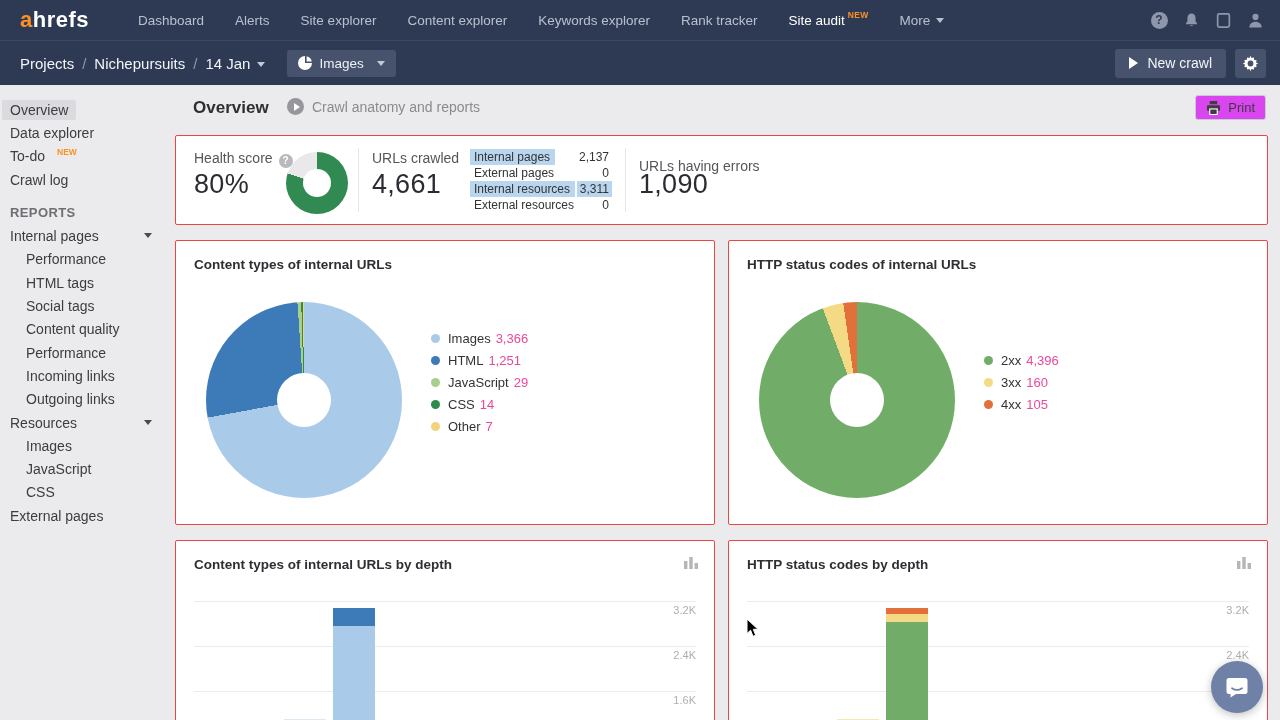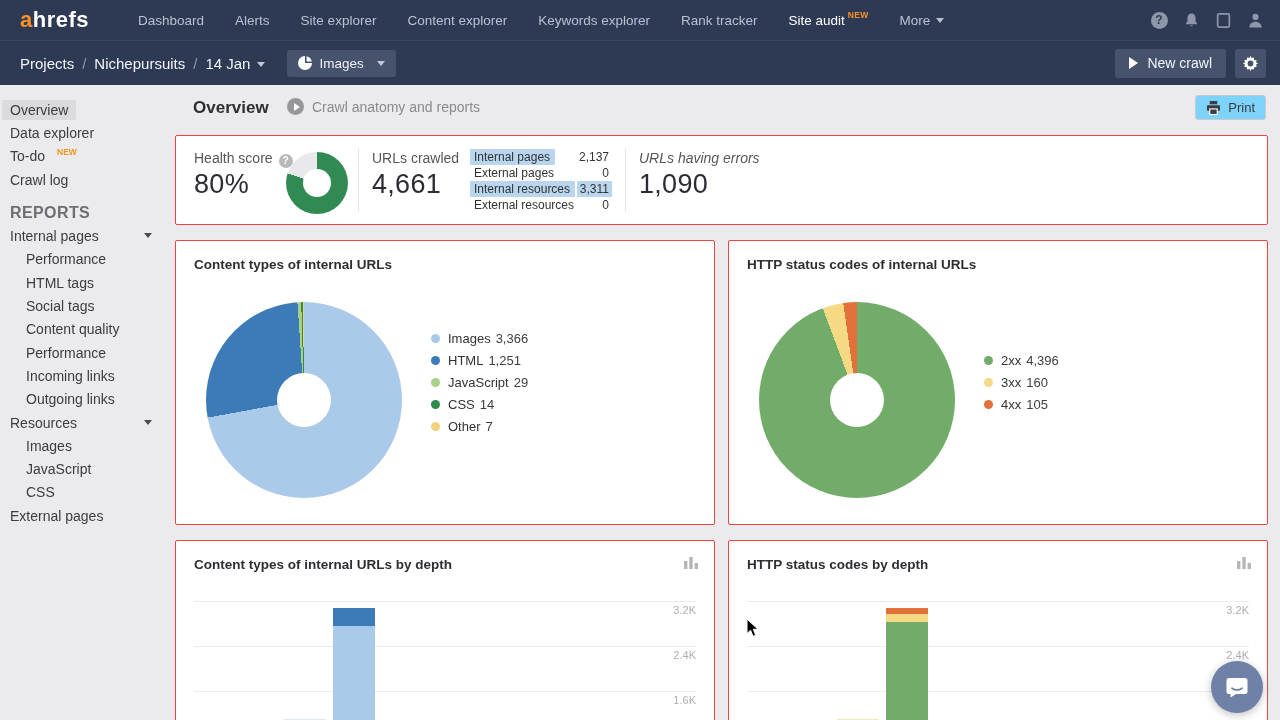--- a/index.html
+++ b/index.html
@@ -30,32 +30,32 @@
   .play-tri { width:0; height:0; border-top:6px solid transparent; border-bottom:6px solid transparent; border-left:9px solid #fff; }
   .gear-btn { width:31px; height:29px; background:#47536d; border-radius:3px; display:flex; align-items:center; justify-content:center; cursor:pointer; color:#fff; }
 
   
   .sidebar { position:absolute; left:0; top:85px; width:175px; bottom:0; padding-top:13px; }
   .side-item { height:23.3px; display:flex; align-items:center; padding-left:10px; font-size:14px; color:#3c3c41; cursor:pointer; position:relative; }
   .side-item.sub { padding-left:26px; }
   .side-item .pill { padding:2px 8px; margin-left:-8px; border-radius:2px; }
   .side-item.active .pill { background:#dbdbdf; }
   .side-caret { position:absolute; left:144px; top:9px; width:0; height:0; border-left:4px solid transparent; border-right:4px solid transparent; border-top:5px solid #4a4a4f; }
-  .side-header { height:23.3px; margin-top:10px; display:flex; align-items:center; padding-left:10px; font-size:16px; font-weight:bold; color:#6d6d73; letter-spacing:.4px; }
+  .side-header { height:23.3px; margin-top:10px; display:flex; align-items:center; padding-left:10px; font-size:13px; font-weight:bold; color:#6d6d73; letter-spacing:.4px; }
   .side-badge { color:#f7941d; font-size:8.5px; font-weight:bold; margin-left:4px; transform:translateY(-4px); }
 
   
   .main { position:absolute; left:175px; top:85px; right:0; bottom:0; }
   .page-header { position:relative; height:50px; }
   .page-title { position:absolute; left:18px; top:13px; font-size:17px; font-weight:bold; color:#2e2e33; }
   .subtitle-wrap { position:absolute; left:112px; top:13px; display:flex; align-items:center; gap:8px; cursor:pointer; }
   .play-circle { width:17px; height:17px; border-radius:50%; background:#96969b; display:flex; align-items:center; justify-content:center; }
   .play-circle i { display:block; width:0; height:0; border-top:4px solid transparent; border-bottom:4px solid transparent; border-left:6px solid #fff; margin-left:2px; }
   .subtitle { font-size:14px; color:#8a8a8f; }
-  .print-btn { position:absolute; right:14px; top:10px; height:25px; background:#7dd3fc; border:1px solid #c9c9cf; border-radius:3px; display:flex; align-items:center; gap:7px; padding:0 10px; font-size:13px; color:#3c3c41; cursor:pointer; }
+  .print-btn { position:absolute; right:14px; top:10px; height:25px; background:#d946ef; border:1px solid #c9c9cf; border-radius:3px; display:flex; align-items:center; gap:7px; padding:0 10px; font-size:13px; color:#3c3c41; cursor:pointer; }
 
   .card { position:absolute; background:#fff; border:1px solid #ef4444; border-radius:2px; }
   .stats-card { left:0; top:50px; width:1093px; height:90px; }
   .vdiv { position:absolute; top:12px; bottom:12px; width:1px; background:#e6e6ea; }
   .stat-label { position:absolute; font-size:14px; color:#55565b; white-space:nowrap; }
   .stat-value { position:absolute; font-size:27px; color:#2b2c31; letter-spacing:.3px; }
   .q-icon { display:inline-flex; width:14px; height:14px; border-radius:50%; background:#b8b8bd; color:#fff; font-size:10px; font-weight:bold; align-items:center; justify-content:center; margin-left:6px; transform:translateY(1px); }
   .health-donut { position:absolute; left:110px; top:16px; width:62px; height:62px; border-radius:50%; }
   .health-donut::after { content:""; position:absolute; left:17px; top:17px; width:28px; height:28px; border-radius:50%; background:#fff; }
   .breakdown { position:absolute; left:294px; top:13px; width:142px; font-size:12px; color:#333; }
@@ -66,21 +66,21 @@
 
   .chart-card { top:155px; width:540px; height:285px;text-align:right; }
   .chart-card.left { left:0; } .chart-card.right { left:553px; }
   .card-title { position:absolute; left:18px; top:16px; font-size:13.5px; font-weight:bold; color:#2e2e33; }
   .pie { position:absolute; left:30px; top:61px; width:196px; height:196px; border-radius:50%; }
   .pie::after { content:""; position:absolute; left:71px; top:71px; width:54px; height:54px; border-radius:50%; background:#fff; }
   .legend { position:absolute; left:255px; top:0; height:100%; display:flex; flex-direction:column; justify-content:center; gap:7px; }
   .legend-row { display:flex; align-items:center; font-size:13px; cursor:pointer; }
   .legend-dot { width:9px; height:9px; border-radius:50%; margin-right:8px; flex:none; }
   .legend-label { color:#333; margin-right:5px; }
-  .legend-value { color:#404040; }
+  .legend-value { color:#ec4899; }
 
   .bar-card { top:455px; width:540px; height:250px; overflow:hidden; }
   .bar-card.left { left:0; } .bar-card.right { left:553px; }
   .mini-chart-icon { position:absolute; right:16px; top:16px; color:#b5b5ba; cursor:pointer; }
   .plot { position:absolute; inset:0; }
   .gridline { position:absolute; left:18px; right:18px; height:1px; background:#ececf0; }
   .tick-label { position:absolute; right:18px; font-size:11px; color:#aeaeb3; }
   .bar-seg { position:absolute; }
 
   
@@ -270,21 +270,21 @@
       <div class="bk-row">
           <span class="bk-label hl">Internal resources</span>
           <span class="bk-value hl">3,311</span>
         </div>
       <div class="bk-row">
           <span class="bk-label">External resources</span>
           <span class="bk-value">0</span>
         </div>
     </div>
     <div class="vdiv" style="left:449px;"></div>
-    <div class="stat-label" style="left:463px; top:14px;font-style:italic;">URLs having errors</div>
+    <div class="stat-label" style="left:463px; top:22px;">URLs having errors</div>
     <div class="stat-value" style="left:463px; top:33px;">1,090</div>
   </div>
 
   <div class="card chart-card left">
     <div class="card-title">Content types of internal URLs</div>
     <div class="pie" style="background: conic-gradient(rgb(169, 202, 232) 0deg, rgb(169, 202, 232) 259.644deg, rgb(60, 122, 184) 259.644deg, rgb(60, 122, 184) 356.143deg, rgb(168, 208, 141) 356.143deg, rgb(168, 208, 141) 358.38deg, rgb(46, 139, 74) 358.38deg, rgb(46, 139, 74) 359.46deg, rgb(243, 210, 126) 359.46deg, rgb(243, 210, 126) 360deg);"></div>
     <div class="legend">
         <div class="legend-row">
           <span class="legend-dot" style="background: rgb(169, 202, 232);"></span>
           <span class="legend-label">Images</span>

